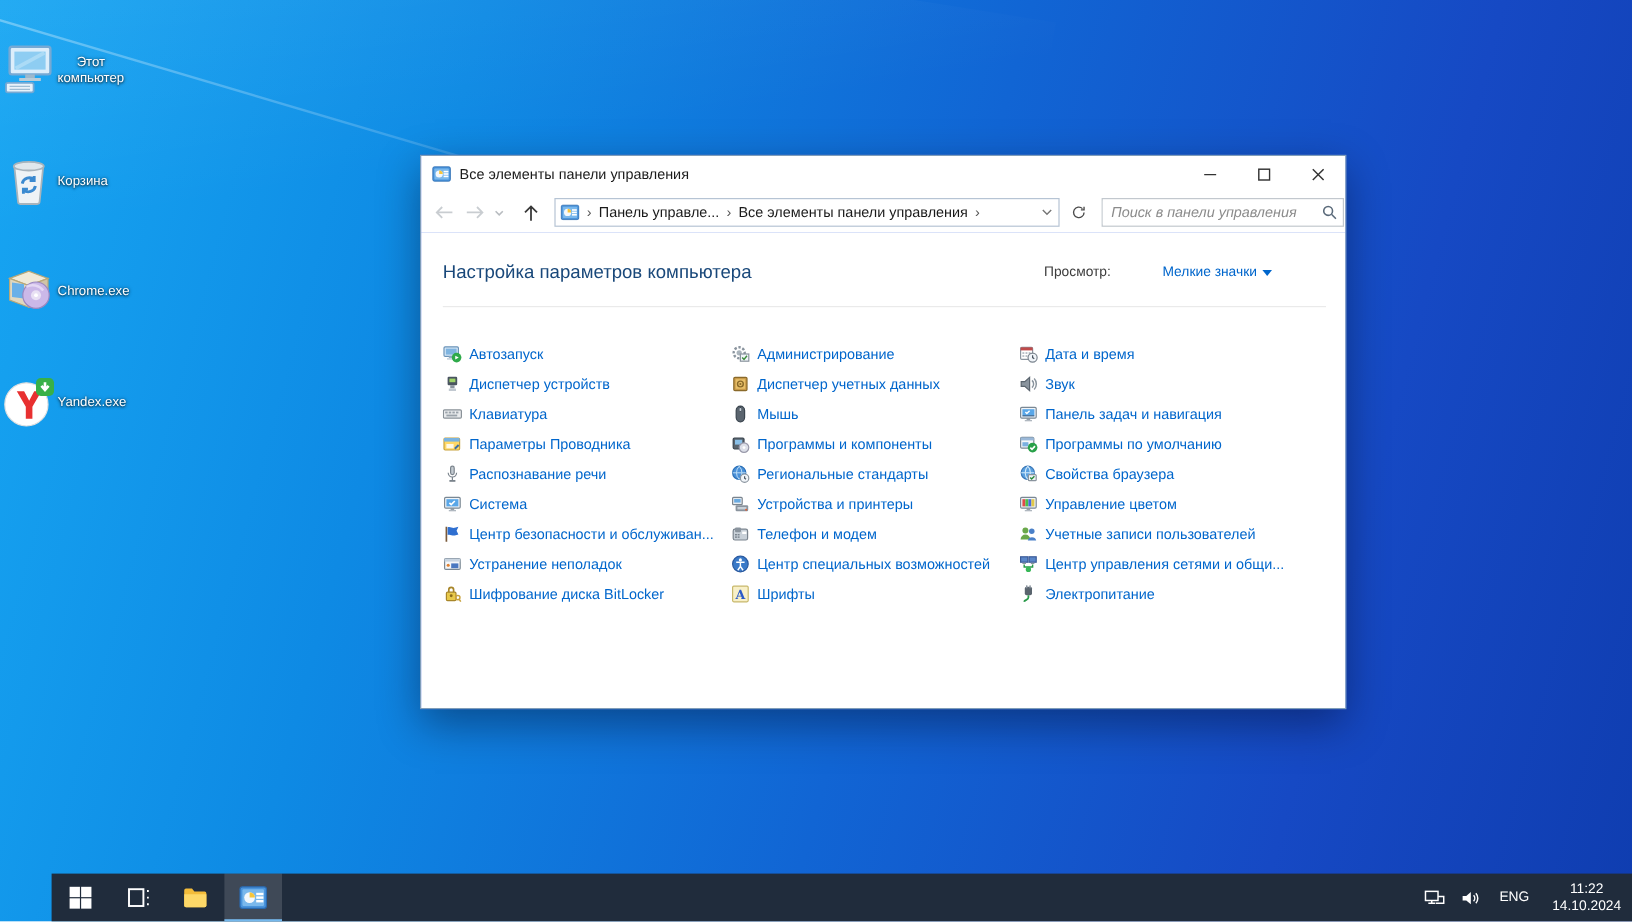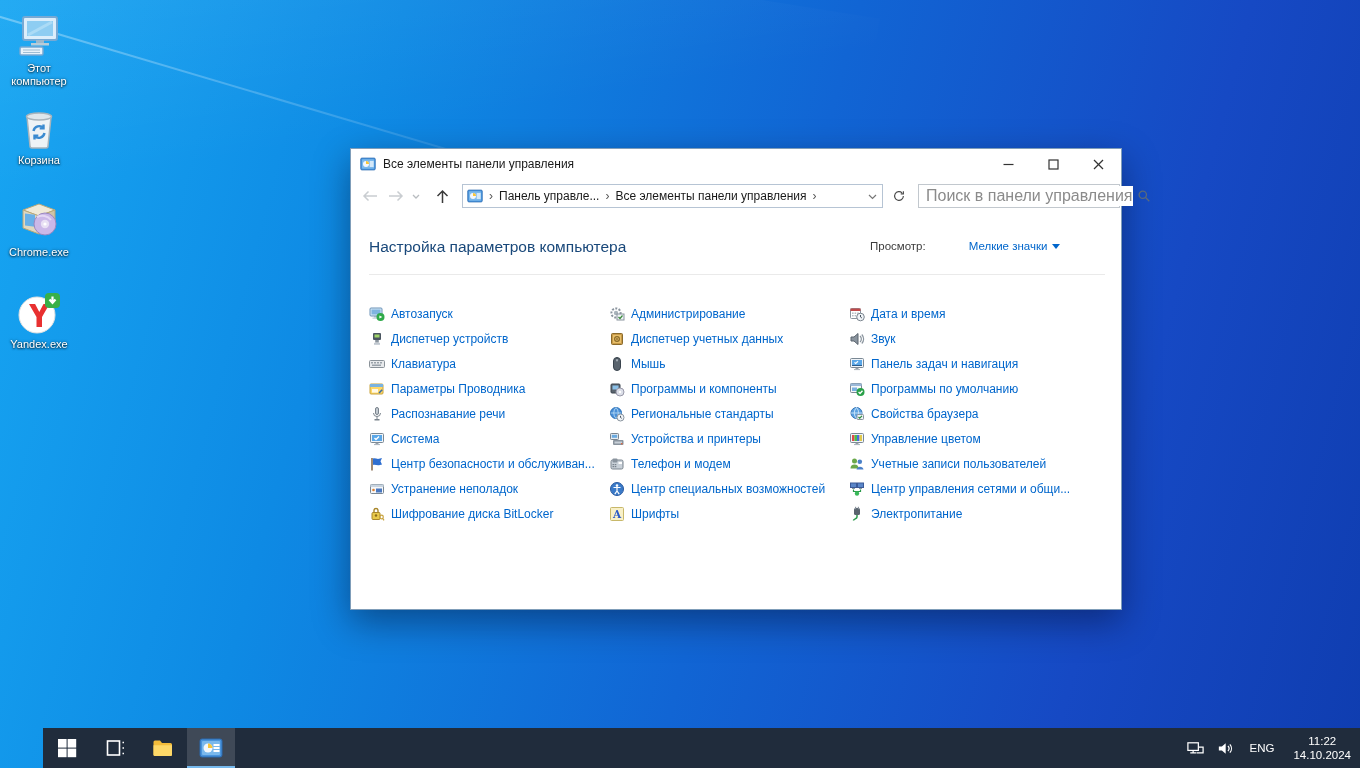--- a/index.html
+++ b/index.html
@@ -13,28 +13,28 @@
   }
   .ray1 { position:absolute; left:-120px; top:-60px; width:980px; height:330px;
     background:linear-gradient(to bottom right, rgba(255,255,255,.10), rgba(255,255,255,0) 55%);
     transform:rotate(9deg); pointer-events:none; }
   .ray2 { position:absolute; left:-40px; top:4px; width:760px; height:2px;
     background:linear-gradient(to right, rgba(255,255,255,.35), rgba(255,255,255,0));
     transform:rotate(16.5deg); transform-origin:left top; pointer-events:none; }
 
   
   .desk-icons { position:absolute; left:0; top:12px; width:78px; }
-  .desk-icon { width:78px; height:92px; display:flex; flex-direction:column; align-items:center; cursor:default; }
+  .desk-icon { width:78px; height:92px; display:flex; align-items:center; cursor:default; }
   .desk-icon .dico { width:48px; height:48px; display:block; }
   .desk-icon .dico svg { width:48px; height:48px; display:block; }
   .desk-icon .dlabel { margin-top:2px; font-size:11px; line-height:13px; color:#fff; text-align:center;
     text-shadow:0 1px 2px rgba(0,0,0,.75), 0 0 3px rgba(0,0,0,.5); max-width:78px; }
 
   
-  .win { position:absolute; left:350px; top:148px; width:772px; height:462px; background:#1d4ed8;
+  .win { position:absolute; left:350px; top:129px; width:772px; height:462px; background:#1d4ed8;
     border:1px solid #7f9db9; box-shadow:0 12px 34px rgba(0,0,20,.40); }
   .titlebar { position:absolute; left:0; top:0; right:0; height:30px; background:#fff; display:flex; align-items:center; }
   .title-ico { width:16px; height:16px; margin-left:9px; flex:0 0 auto; }
   .title-ico svg { width:16px; height:16px; display:block; }
   .title-text { margin-left:7px; font-size:12px; color:#1a1a1a; white-space:nowrap; }
   .caption-btns { margin-left:auto; display:flex; height:30px; }
   .cap-btn { width:45px; height:30px; display:flex; align-items:center; justify-content:center; }
   .cap-btn svg { width:11px; height:11px; stroke:#333; }
 
   .toolbar { position:absolute; left:0; top:30px; right:0; height:34px; background:#fff; display:flex; align-items:center; }
@@ -44,22 +44,22 @@
   .addr { margin-left:7px; width:421px; height:24px; border:1px solid #b6c4d4; background:#fff;
     display:flex; align-items:center; font-size:12px; color:#1a1a1a; }
   .addr-ico { width:16px; height:16px; margin-left:4px; flex:0 0 auto; }
   .addr-ico svg { width:16px; height:16px; display:block; }
   .crumb-sep { color:#555; padding:0 6px; font-size:12px; }
   .crumb { white-space:nowrap; }
   .addr-chev { margin-left:auto; width:20px; text-align:center; color:#777; font-size:10px; }
   .refresh-btn { width:26px; height:26px; margin-left:3px; display:flex; align-items:center; justify-content:center; flex:0 0 auto; }
   .searchbox { margin-left:6px; width:202px; height:24px; border:1px solid #c2c8ce; background:#fff;
     display:flex; align-items:center; }
-  .searchbox input { border:none; outline:none; flex:1; height:20px; font-size:16px; color:#333; padding-left:7px;
-    font-family:"Liberation Sans","DejaVu Sans",sans-serif; }
+  .searchbox input { border:none; outline:none; flex:1; height:20px; font-size:12px; color:#333; padding-left:7px;
+    font-family:"Liberation Sans","DejaVu Sans",sans-serif;font-style:italic; }
   .searchbox input::placeholder { color:#8b8b8b; opacity:1; }
   .search-ico { width:22px; height:22px; display:flex; align-items:center; justify-content:center; flex:0 0 auto; }
 
   .content { position:absolute; left:0; top:64px; right:0; bottom:0; background:#fff; }
   .page-header { position:absolute; left:18px; top:25px; font-size:15.5px; color:#19487a; }
   .view-ctl { position:absolute; left:519px; top:27px; font-size:11.5px; display:flex; align-items:center;gap:21px; }
   .view-label { color:#3c3c3c; }
   .view-link { color:#0066cc; margin-left:22px; cursor:pointer; display:flex; align-items:center; }
   .view-arrow { width:0; height:0; border-left:4px solid transparent; border-right:4px solid transparent;
     border-top:5px solid #0066cc; margin-left:5px; }

